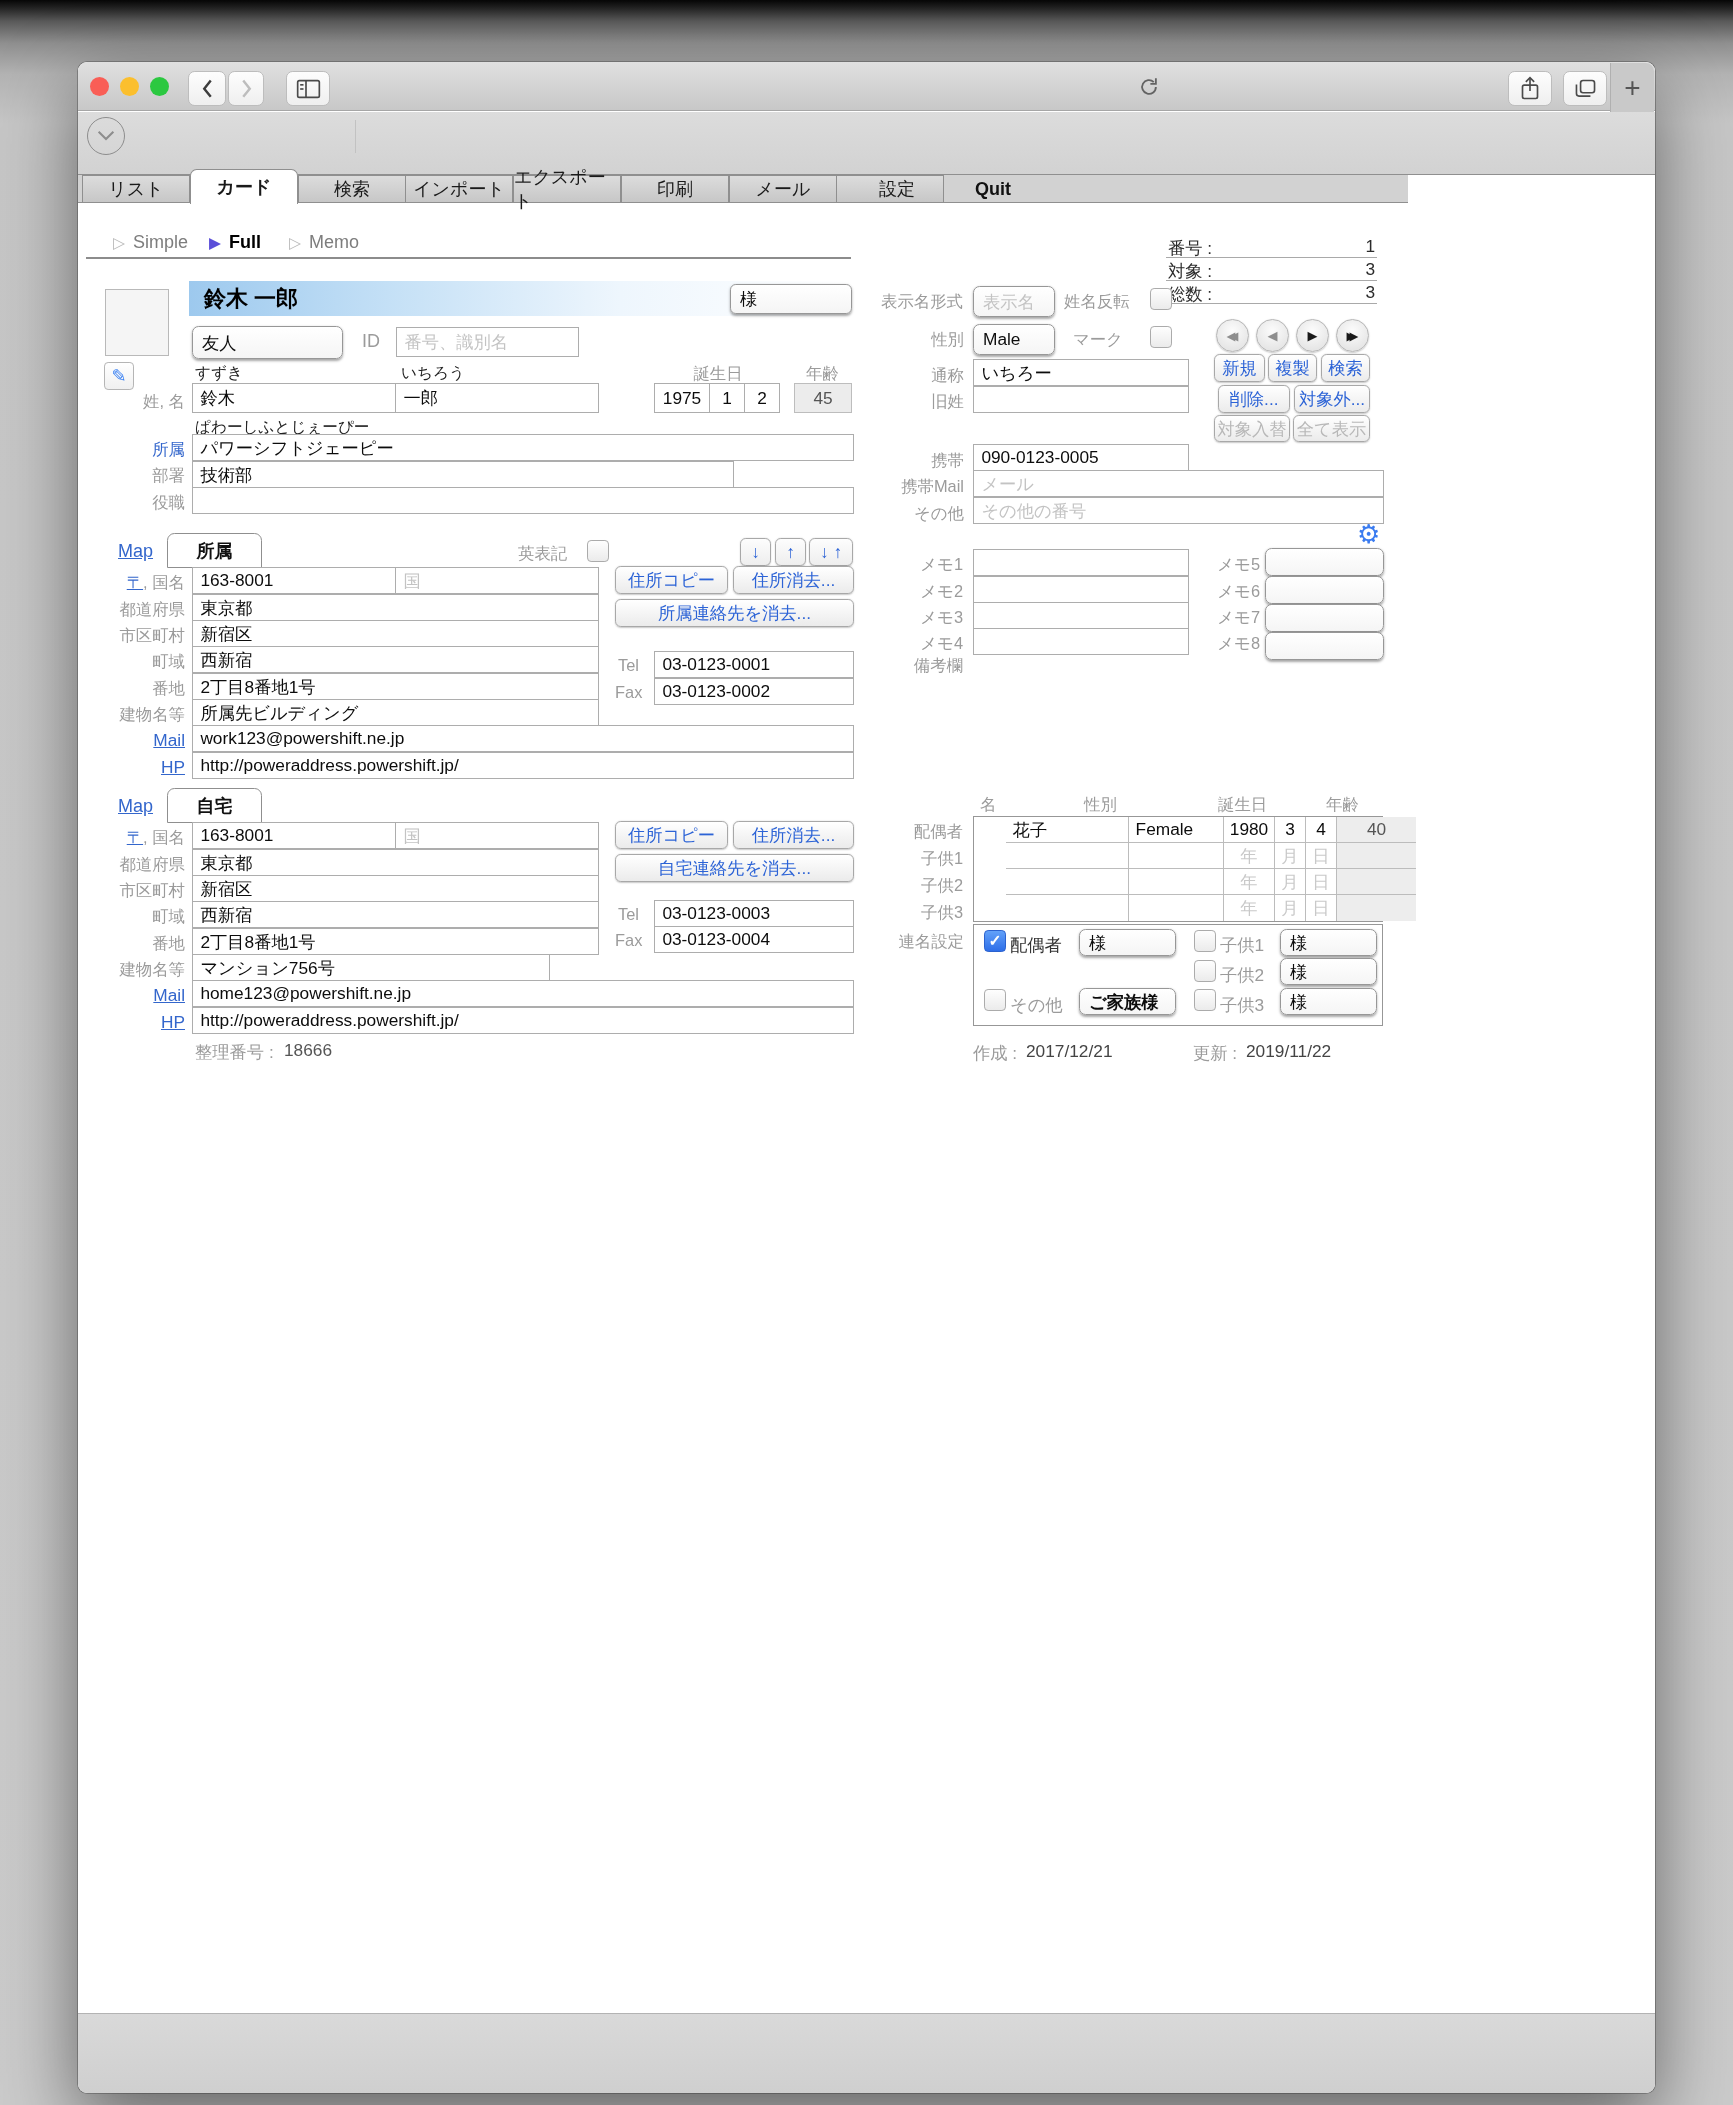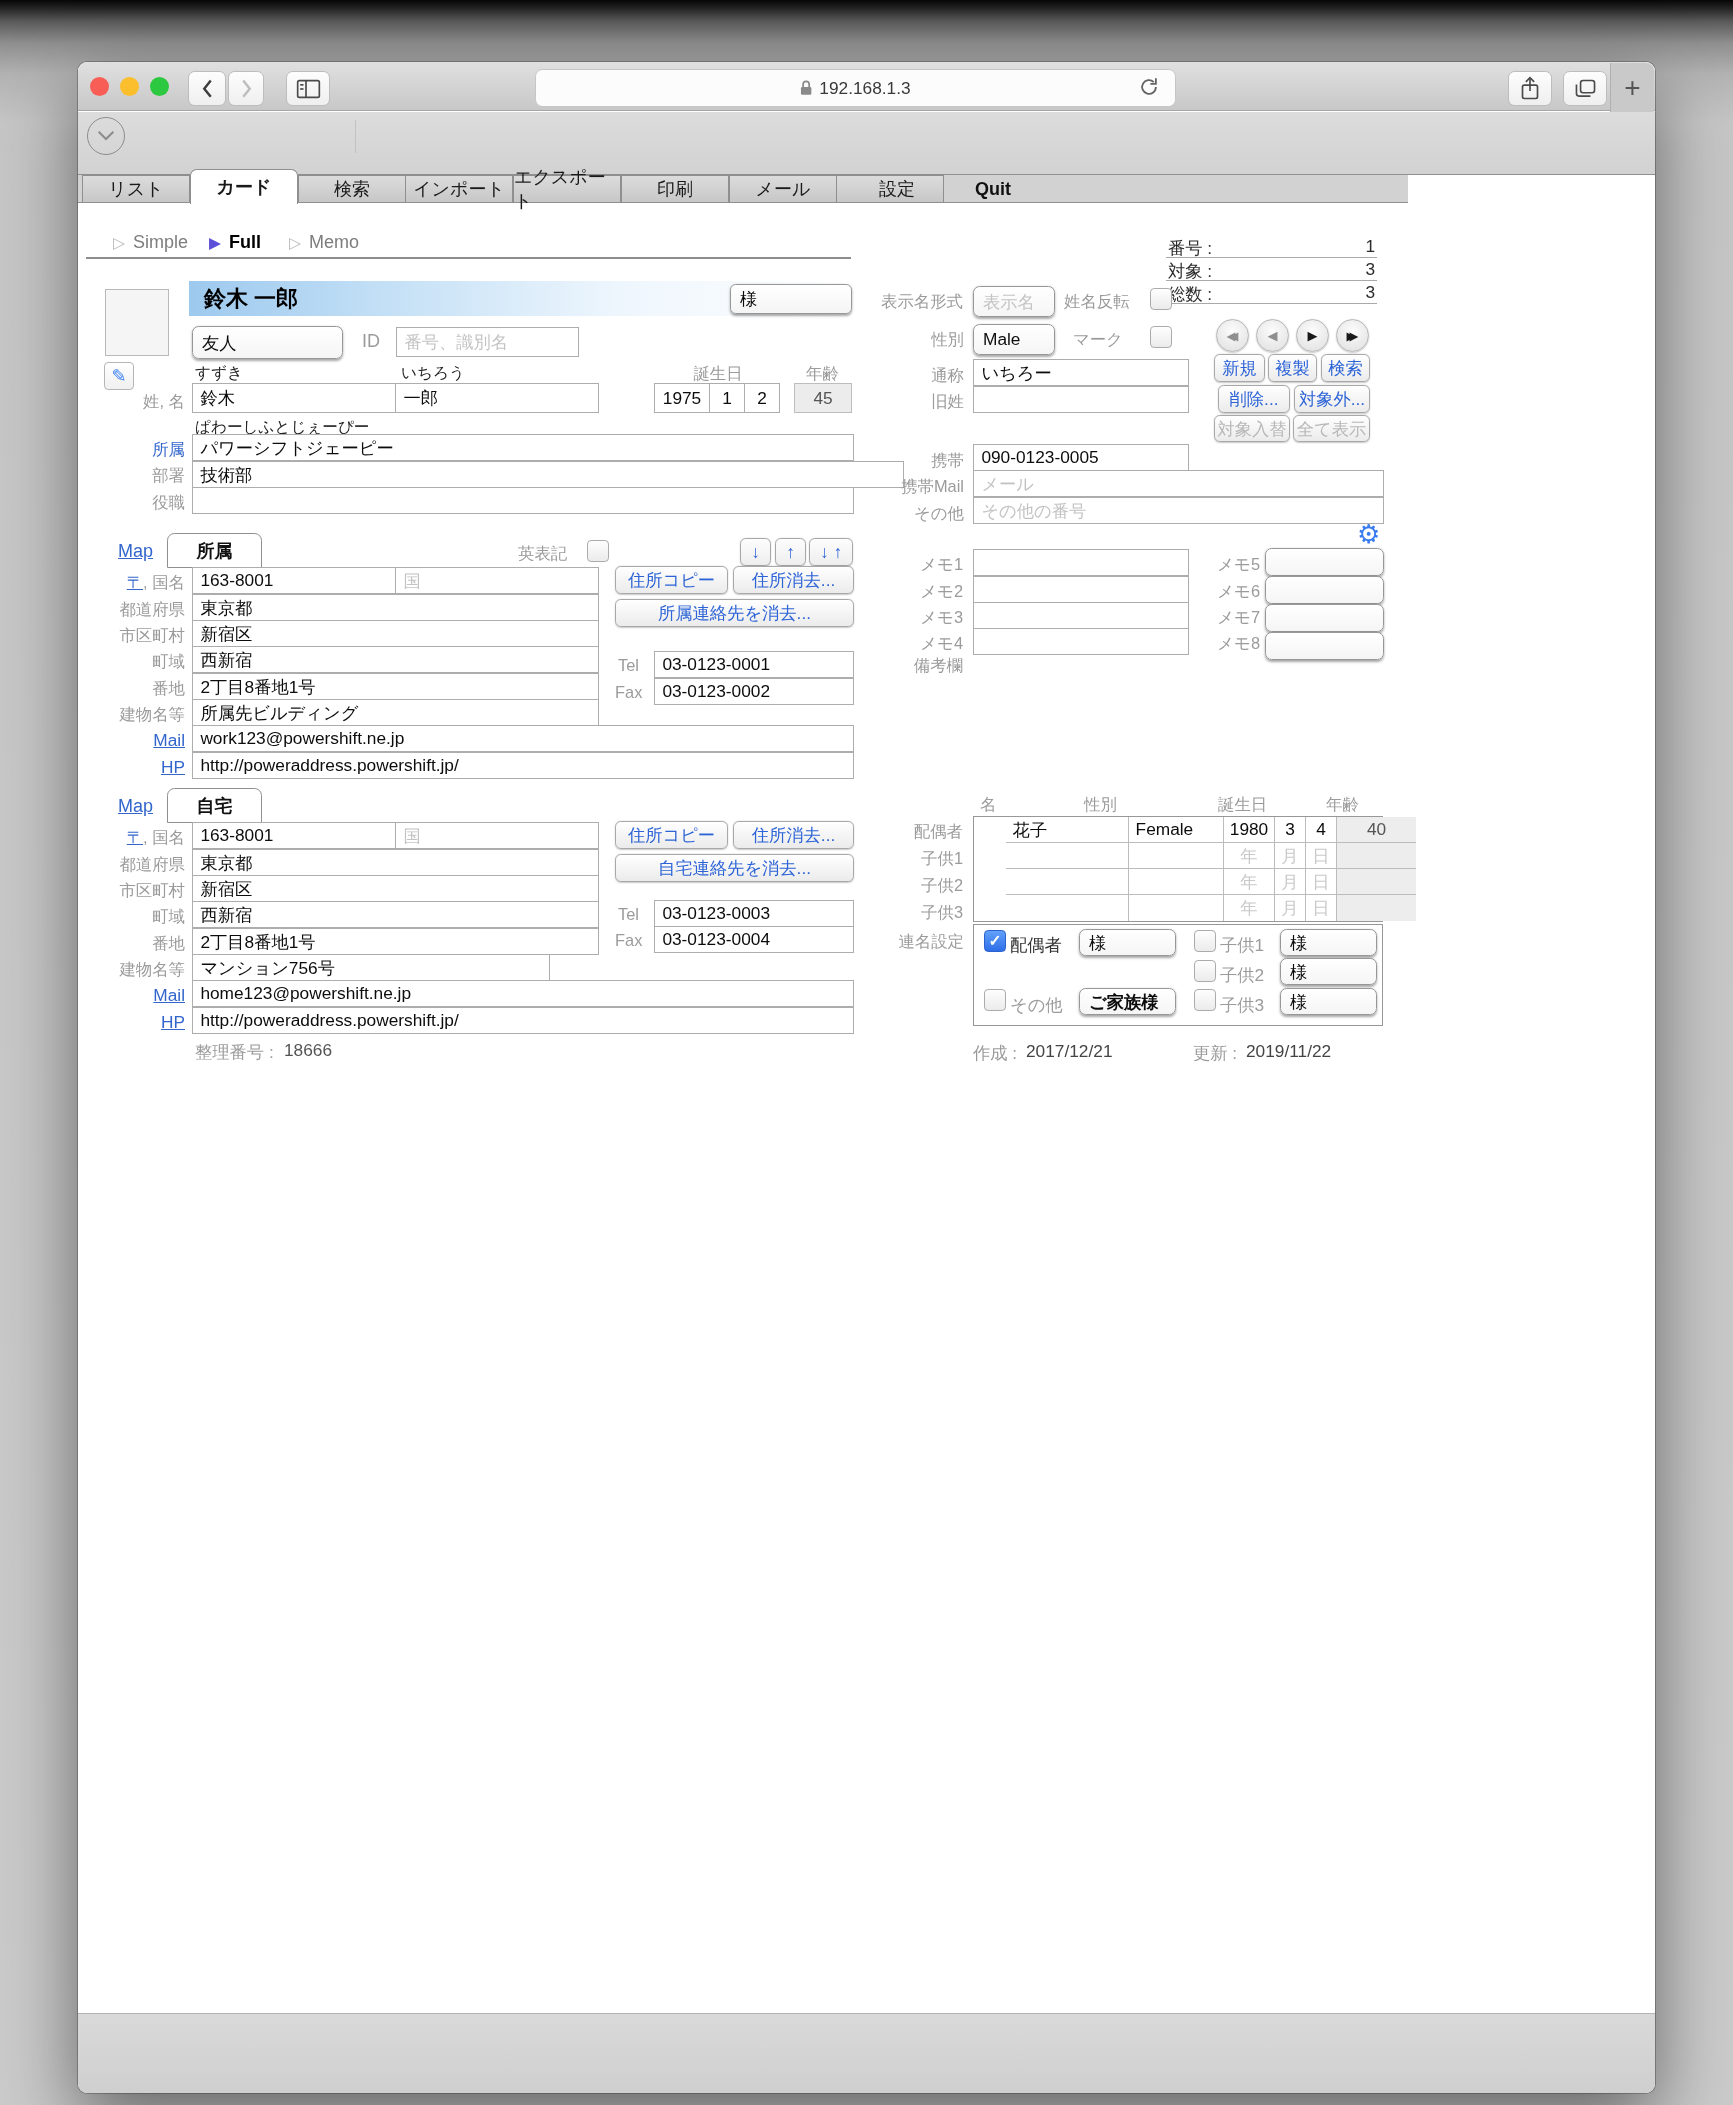--- a/index.html
+++ b/index.html
@@ -99,27 +99,20 @@
   </div>
   <div class="a chrome-btn" style="left:286px;width:44px;">
     <svg width="25" height="20" viewBox="0 0 30 24">
       <rect x="2" y="2" width="26" height="20" rx="2" fill="none" stroke="#4a4a4a" stroke-width="2"></rect>
       <line x1="12" y1="2" x2="12" y2="22" stroke="#4a4a4a" stroke-width="2"></line>
       <line x1="5" y1="7" x2="9" y2="7" stroke="#4a4a4a" stroke-width="2"></line>
       <line x1="5" y1="12" x2="9" y2="12" stroke="#4a4a4a" stroke-width="2"></line>
     </svg>
   </div>
 
-  <div class="a urlbar">
-    <svg width="12.3" height="15.6" viewBox="0 0 14 18">
-      <path d="M3.5 8V5a3.5 3.5 0 0 1 7 0v3" fill="none" stroke="#8a8a8a" stroke-width="2"></path>
-      <rect x="1" y="8" width="12" height="9" rx="1.5" fill="#8a8a8a"></rect>
-    </svg>
-    <span>192.168.1.3</span>
-  </div>
   <div class="a" style="left:1138px;top:76px;">
     <svg width="22" height="22" viewBox="0 0 24 24">
       <path d="M19.5 12a7.5 7.5 0 1 1-2.3-5.4" fill="none" stroke="#636363" stroke-width="2"></path>
       <polyline points="19.5,2.5 19.5,8.5 13.5,8.5" fill="none" stroke="#636363" stroke-width="2"></polyline>
     </svg>
   </div>
 
   <div class="a chrome-btn" style="left:1508px;width:44px;">
     <svg width="20" height="25" viewBox="0 0 24 30">
       <rect x="3" y="11" width="18" height="16" rx="2" fill="none" stroke="#4a4a4a" stroke-width="2"></rect>
@@ -254,21 +247,21 @@
   <div class="a fld cen gray-box" style="left:794px;top:383px;width:58px;height:30px;">
       <span>45</span>
     </div>
 
   <span class="a kana" style="left:195px;top:417px;">ぱわーしふとじぇーぴー</span>
   <span class="a labr blue" style="left:115px;top:439px;width:70px;font-size:16.4px;display:inline-block;">所属</span>
   <div class="a fld" style="left:192px;top:434px;width:662px;height:27px;">
       <span>パワーシフトジェーピー</span>
     </div>
   <span class="a lab labr" style="left:115px;top:465px;width:70px;display:inline-block;">部署</span>
-  <div class="a fld" style="left:192px;top:461px;width:712px;height:27px;">
+  <div class="a fld" style="left:192px;top:461px;width:542px;height:27px;">
       <span>技術部</span>
     </div>
   <span class="a lab labr" style="left:115px;top:492px;width:70px;display:inline-block;">役職</span>
   <div class="a fld" style="left:192px;top:487px;width:662px;height:27px;"></div>
 
   <span class="a lab labr" style="left:822px;top:291px;width:141px;display:inline-block;">表示名形式</span>
   <div class="a combo" style="left:973px;top:286px;width:82px;height:31px;">
       <span class="ph">表示名</span>
     </div>
   <span class="a lab" style="left:1064px;top:291px;">姓名反転</span>

